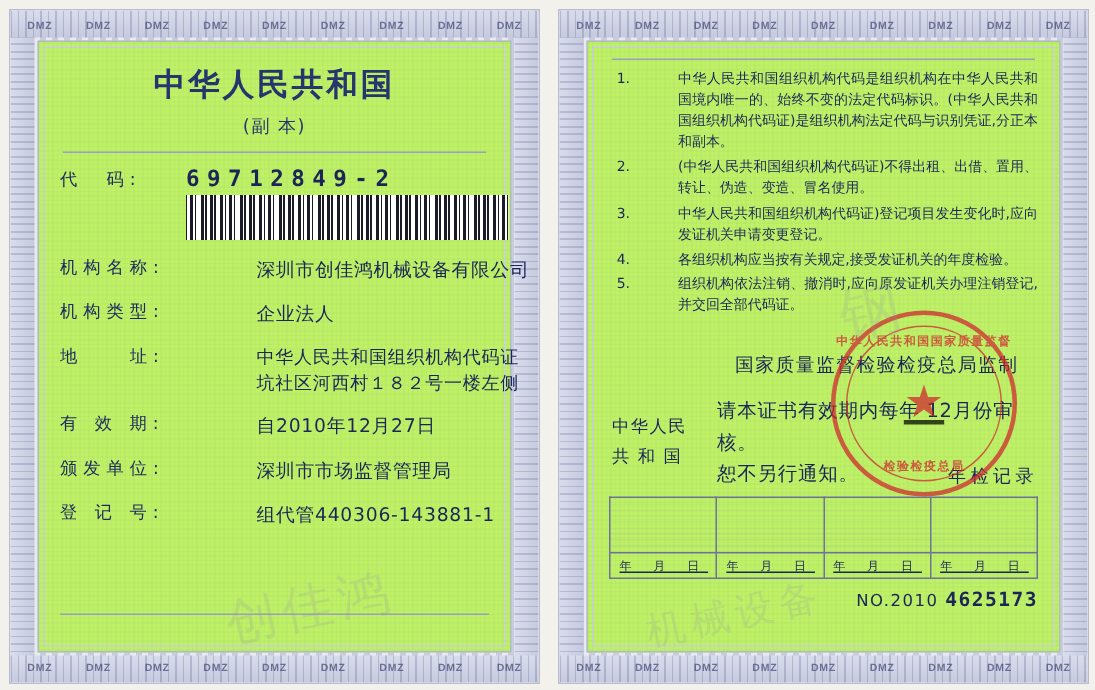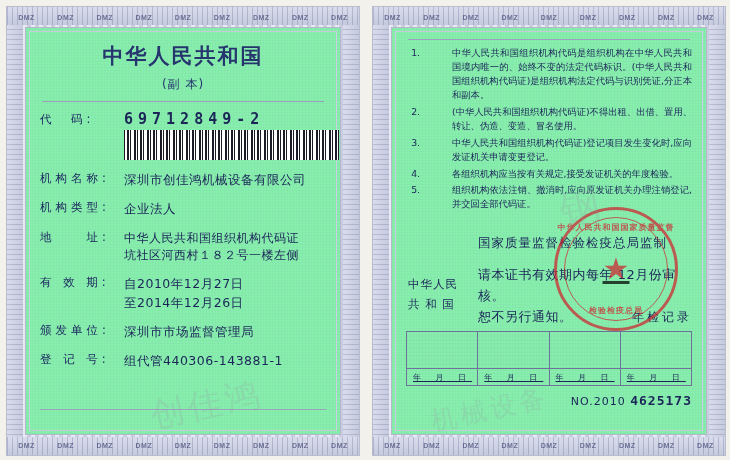--- a/index.html
+++ b/index.html
@@ -78,21 +78,21 @@
         rgba(90,95,140,.25) 0px, rgba(90,95,140,.25) 1px,
         rgba(255,255,255,0) 1px, rgba(255,255,255,0) 5px),
       linear-gradient(90deg, #d9dcec, #c6cade);
   }
   .border-side-left { left: 0; }
   .border-side-right { right: 0; }
 
   .inner {
     position: absolute;
     top: 20px; left: 18px; right: 18px; bottom: 20px;
-    background: #86efac;
+    background: #bef264;
     border: 1px solid #b4b8cd;
   }
   .inner::before {
     content: "";
     position: absolute;
     inset: 3px;
     border: 1px solid #ccd0e0;
     pointer-events: none;
   }
   .paper-texture {
@@ -169,20 +169,21 @@
         #1b1b28 0px, #1b1b28 1px, #fff 1px, #fff 3px,
         #1b1b28 3px, #1b1b28 5px, #fff 5px, #fff 6px,
         #1b1b28 6px, #1b1b28 7px, #fff 7px, #fff 10px,
         #1b1b28 10px, #1b1b28 12px, #fff 12px, #fff 13px);
   }
 
   .row {
     display: flex;
     align-items: flex-start;
     margin-top: 11px;
+    gap: 47px;
   }
   .row .field-value {
     font-size: 12.5px;
     color: #1b2558;
     line-height: 1.45;
     letter-spacing: .5px;
   }
   .row.addr .field-value { font-size: 12px; }
   .val-lines div { white-space: nowrap; text-align: center; }
 
@@ -231,21 +232,21 @@
     left: 2px;
     top: 10px;
     font-size: 11.5px;
     line-height: 1.7;
     color: #1b2558;
     letter-spacing: 1px;
     margin-top: 44px;
   }
   .issuer-main {
     position: absolute;
-    left: 72px;
+    left: 84px;
     top: 14px;
     font-size: 12.5px;
     color: #1b2558;
     letter-spacing: 1px;
     white-space: nowrap;
   }
   .issuer-note {
     position: absolute;
     left: 72px;
     top: 44px;
@@ -418,21 +419,20 @@
           <div class="field-value val-lines">
             <div>中华人民共和国组织机构代码证</div>
             <div>坑社区河西村１８２号一楼左侧</div>
           </div>
         </div>
 
         <div class="row">
           <div class="field-label">有 效 期:</div>
           <div class="field-value val-lines">
             <div>自2010年12月27日</div>
-            <div>至2014年12月26日</div>
           </div>
         </div>
 
         <div class="row">
           <div class="field-label">颁发单位:</div>
           <div class="field-value val-lines">
             <div>深圳市市场监督管理局</div>
           </div>
         </div>
 

